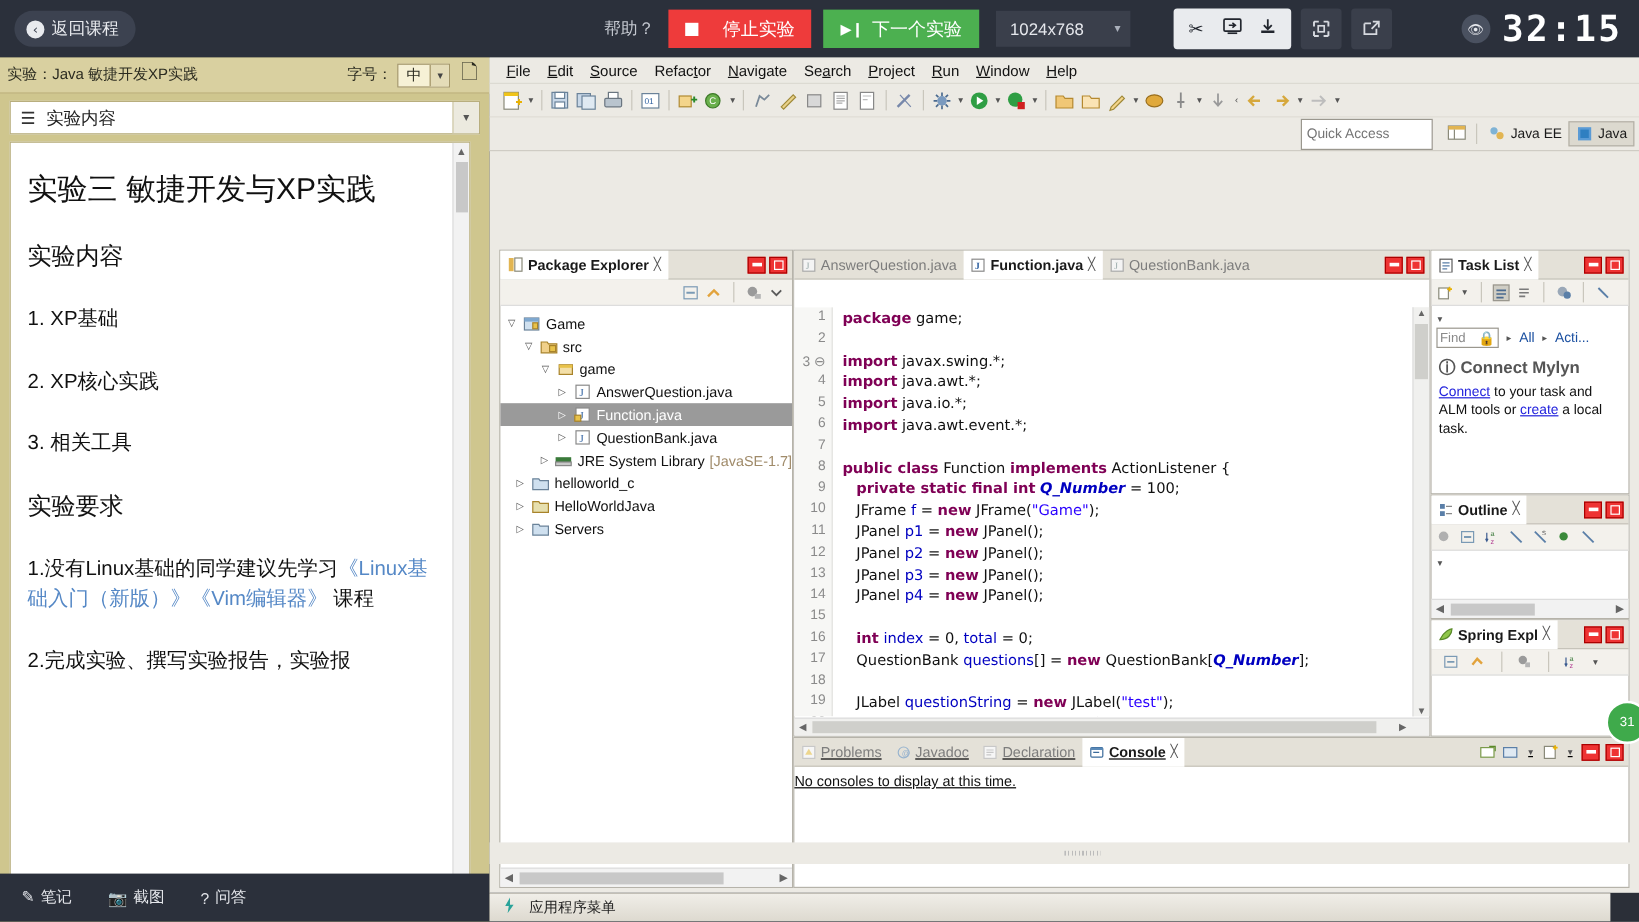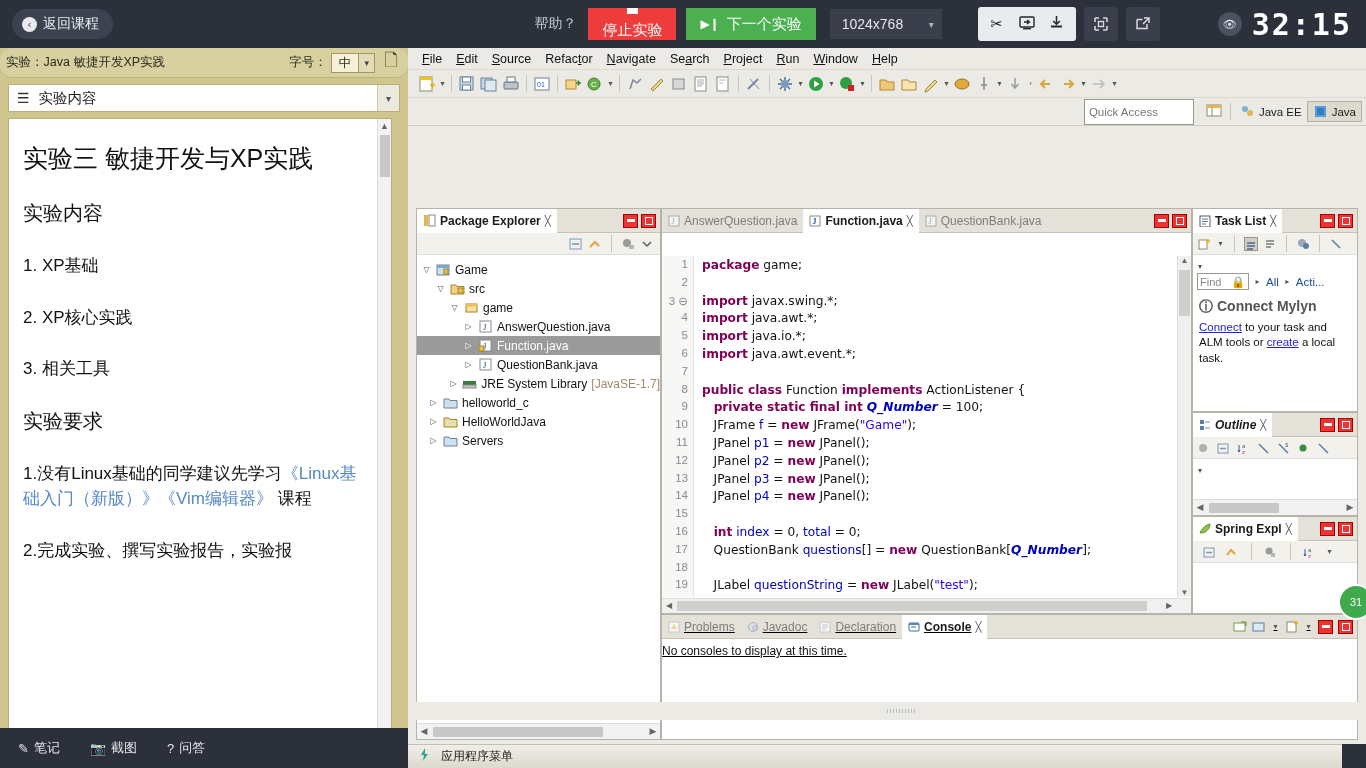--- a/index.html
+++ b/index.html
@@ -29,22 +29,22 @@
   .back-arrow {
     width: 15px; height: 15px; border-radius: 50%;
     background: #e8eaee; color: #3c4250;
     font-size: 11px; line-height: 15px; text-align: center;
     font-family: "DejaVu Sans", sans-serif;
   }
   .top-right { margin-left: auto; display: flex; align-items: center; }
   .help-txt { color: #c3c7cf; font-size: 14px; margin-right: 12px; }
   .btn-stop {
     background: #ee3b3b; color: #fff; height: 32px; padding: 0 14px;
-    display: flex; align-items: center; gap: 7px; font-size: 15px;
-    cursor: pointer; border: none; flex-direction: column;
+    display: flex; align-items: center; gap: 20px; font-size: 15px;
+    cursor: pointer; border: none;
   }
   .btn-next {
     background: #4cb050; color: #fff; height: 32px; padding: 0 14px;
     margin-left: 10px;
     display: flex; align-items: center; gap: 7px; font-size: 15px;
     cursor: pointer; border: none;
   }
   .sq-icon { width: 11px; height: 11px; background: #fff; display: inline-block; }
   .play-icon { font-size: 12px; color: #fff; }
   .res-sel {
@@ -78,21 +78,21 @@
     margin-right: 14px;
   }
 
   
   .leftpanel {
     position: absolute; left: 0; top: 48px; width: 408px; height: 720px;
     background: #cfc68e;
   }
   .lp-header {
     height: 30px; background: #d9d0a0; display: flex; align-items: center;
-    padding: 0 6px; border-bottom: 1px solid #bdb27b; border-radius: 12px;
+    padding: 0 6px; border-bottom: 1px solid #bdb27b;
   }
   .lp-title { font-size: 12.5px; color: #2b2b20; }
   .lp-fontsize { margin-left: auto; display: flex; align-items: center; gap: 4px; font-size: 12.5px; color: #2b2b20; }
   .fs-box {
     display: flex; align-items: stretch; border: 1px solid #a39669; background: #f6f1d6;
     height: 20px; cursor: pointer;
   }
   .fs-val { padding: 0 7px; line-height: 18px; font-size: 12.5px; }
   .fs-arrow {
     width: 16px; border-left: 1px solid #a39669; background: #e4dcb8;
@@ -241,21 +241,21 @@
   .str { color: #2a00ff; }
   .fld { color: #0000c0; }
   .sfld { color: #0000c0; font-style: italic; font-weight: bold; }
   .ed-vscroll { position: absolute; right: 0; top: 47px; bottom: 16px; width: 14px; background: #f0f0ee; border-left: 1px solid #ddd; cursor: pointer; }
   .ed-vscroll .thumb { position: absolute; top: 14px; left: 1px; width: 11px; height: 46px; background: #cfcfcb; }
   .ed-hscroll { position: absolute; left: 0; right: 0; bottom: 0; height: 15px; background: #f0f0ee; border-top: 1px solid #ddd; cursor: pointer; }
   .scr-arrow { font-size: 8px; color: #666; text-align: center; }
 
   
   #tasklist { left: 784px; top: 160px; width: 166px; height: 204px; }
-  #outline  { left: 784px; top: 364px; width: 166px; height: 104px; font-style: italic; }
+  #outline  { left: 784px; top: 364px; width: 166px; height: 104px; }
   #spring   { left: 784px; top: 468px; width: 166px; height: 98px; }
   .tl-find { display: flex; align-items: center; gap: 4px; padding: 3px 4px; font-size: 11.5px; }
   .tl-find .fbox { border: 1px solid #9a978e; background: #fff; width: 52px; height: 17px; display: flex; align-items: center; justify-content: space-between; padding: 0 2px; }
   .tl-link { color: #1a4fa0; font-size: 11.5px; cursor: pointer; text-align: center; }
   .tl-body { padding: 4px 6px; font-size: 11.5px; color: #111; line-height: 1.35; }
   .tl-head { display: flex; align-items: center; gap: 4px; font-size: 14px; font-weight: bold; color: #555; margin-bottom: 4px; }
   .tl-body a { color: #2222dd; text-decoration: underline; cursor: pointer; }
 
   
   #console { left: 253px; top: 566px; width: 697px; height: 126px; text-decoration: underline; }

